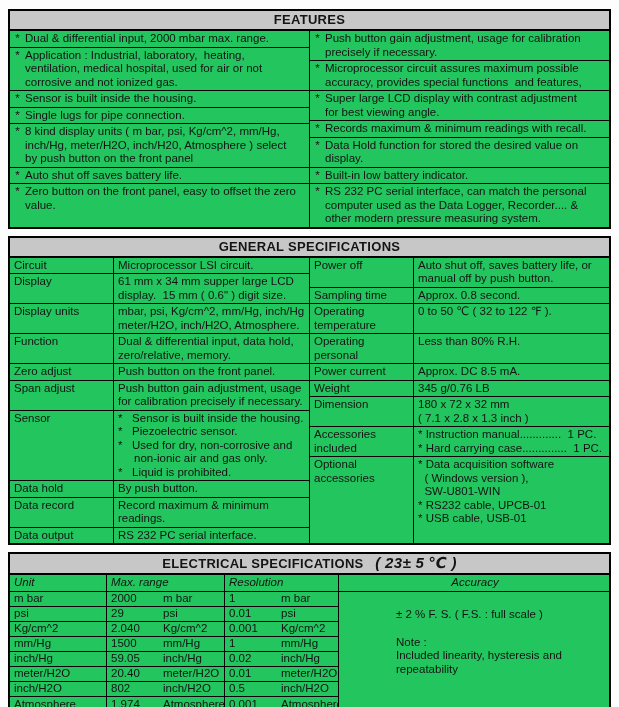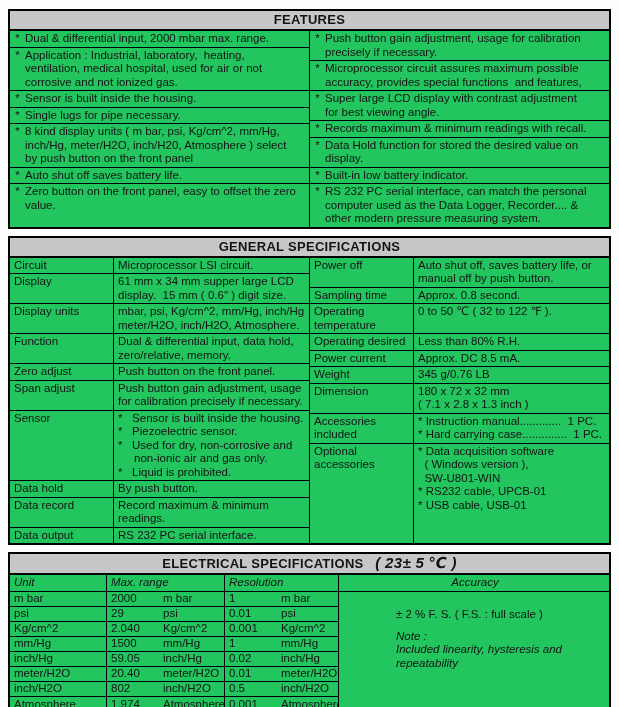--- a/index.html
+++ b/index.html
@@ -41,21 +41,21 @@
   .ecell{border-right:1px solid #000;border-bottom:1px solid #000;
     padding:0 2px 0 4px;overflow:hidden;display:flex;align-items:center;}
   .ecell.hdr{font-style:italic;}
   .ecell.hdr-acc{border-right:none;justify-content:center;font-style:italic;border-bottom:1px solid #000;}
   .ecell.lastrow{border-bottom:none;}
   .num{display:inline-block;width:52px;flex:none;}
   .acc-cell{
     grid-column:4;grid-row:2 / span 8;padding:2px 4px 0 57px;
   }
   .acc-line1{margin-top:14px;}
-  .acc-note{margin-top:8px;font-style:italic;white-space:pre-wrap;}
+  .acc-note{margin-top:14px;white-space:pre-wrap;}
 </style>
 </head>
 <body>
 
 <div class="page">
 
   <div class="section">
     <div class="sec-header">FEATURES</div>
     <div class="feat-cols">
       <div class="feat-col left">
@@ -68,21 +68,21 @@
             <span class="feat-text">Application : Industrial, laboratory,  heating,
 ventilation, medical hospital, used for air or not
 corrosive and not ionized gas.</span>
           </div>
         <div class="feat-item">
             <span class="bullet">*</span>
             <span class="feat-text">Sensor is built inside the housing.</span>
           </div>
         <div class="feat-item">
             <span class="bullet">*</span>
-            <span class="feat-text">Single lugs for pipe necessary.</span>
+            <span class="feat-text">Single lugs for pipe connection.</span>
           </div>
         <div class="feat-item">
             <span class="bullet">*</span>
             <span class="feat-text">8 kind display units ( m bar, psi, Kg/cm^2, mm/Hg,
 inch/Hg, meter/H2O, inch/H20, Atmosphere ) select
 by push button on the front panel</span>
           </div>
         <div class="feat-item">
             <span class="bullet">*</span>
             <span class="feat-text">Auto shut off saves battery life.</span>
@@ -194,21 +194,21 @@
           </div>
         <div class="gen-row">
             <div class="gen-label">Sampling time</div>
             <div class="gen-value">Approx. 0.8 second.</div>
           </div>
         <div class="gen-row">
             <div class="gen-label">Operating temperature</div>
             <div class="gen-value">0 to 50 ℃ ( 32 to 122 ℉ ).</div>
           </div>
         <div class="gen-row">
-            <div class="gen-label">Operating desired</div>
+            <div class="gen-label">Operating personal</div>
             <div class="gen-value">Less than 80% R.H.</div>
           </div>
         <div class="gen-row">
             <div class="gen-label">Power current</div>
             <div class="gen-value">Approx. DC 8.5 mA.</div>
           </div>
         <div class="gen-row">
             <div class="gen-label">Weight</div>
             <div class="gen-value">345 g/0.76 LB</div>
           </div>

